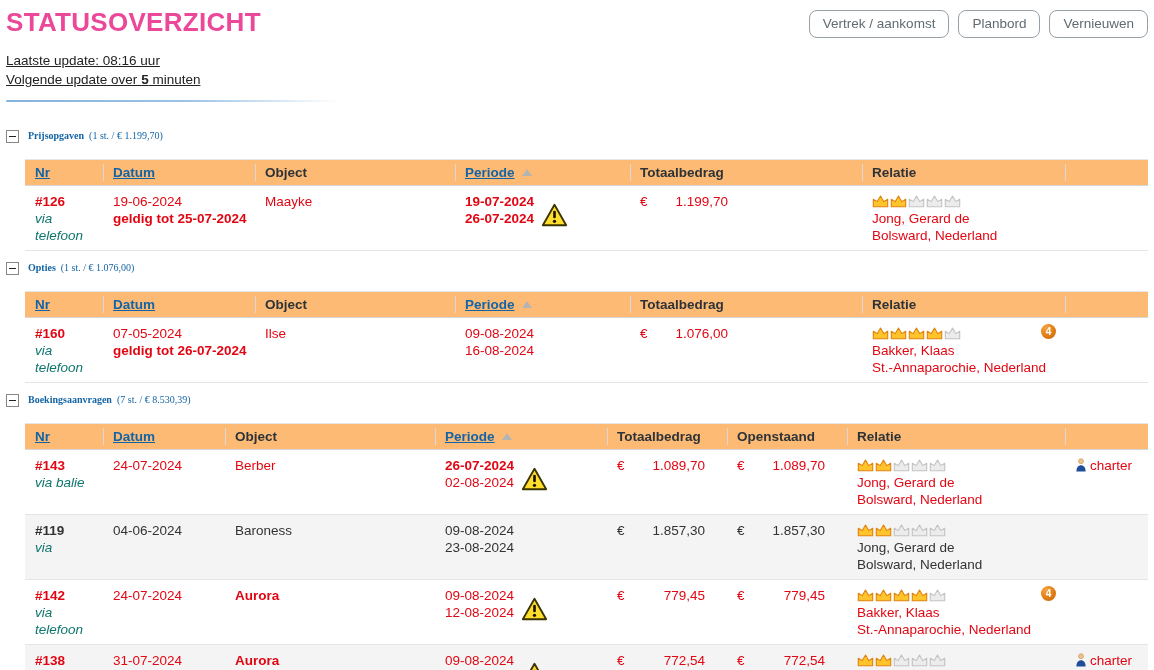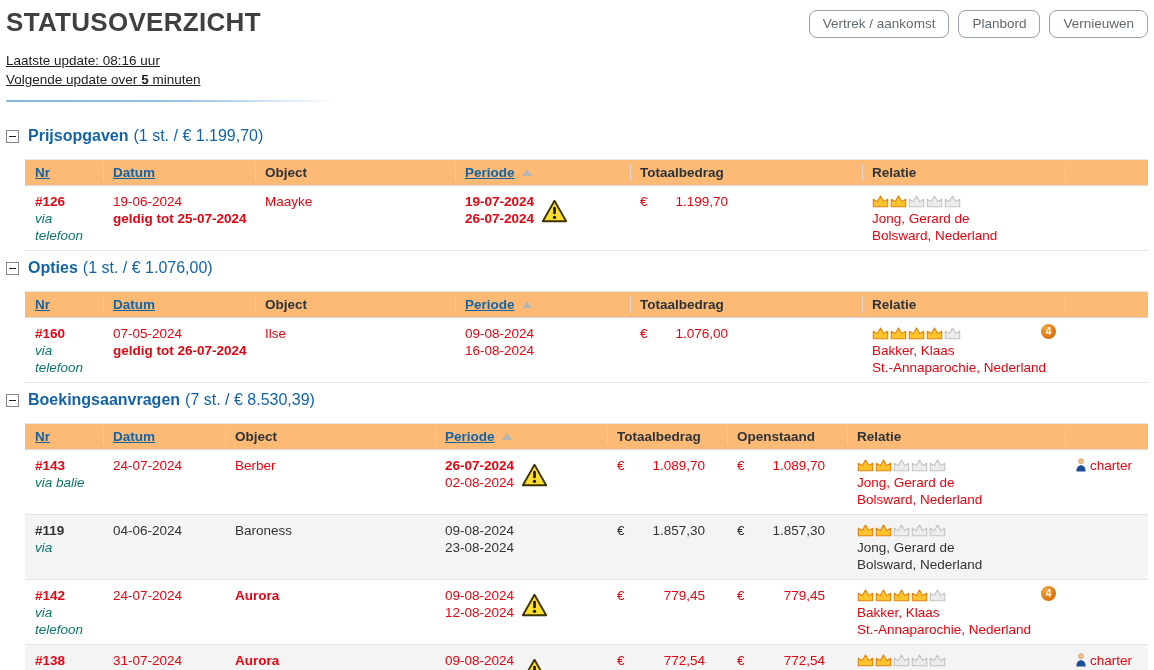--- a/index.html
+++ b/index.html
@@ -7,41 +7,41 @@
   body {
     font-family:"Liberation Sans", sans-serif;
     font-size:13.5px; color:#333;
     width:1154px; height:670px; overflow:hidden;
   }
   .page { padding:8px 6px 0 6px; }
 
   
   .topbar { display:flex; justify-content:space-between; align-items:flex-start; }
   .page-title {
-    font-size:26px; font-weight:bold; color:#404040;
+    font-size:26px; font-weight:bold; color:#ec4899;
     letter-spacing:0.3px; margin:0; line-height:28px;
   }
   .toolbar { display:flex; gap:9px; padding-top:2px; }
   .toolbar button {
     font-family:"Liberation Sans", sans-serif;
     font-size:13.5px; color:#5f6a72;
     background:#fff; border:1px solid #98a0a8; border-radius:8px;
     padding:5px 13px; cursor:pointer; line-height:16px;
   }
 
   .update-info { margin-top:13px; line-height:19px; color:#222;text-decoration:underline; }
   .divider {
     margin-top:11px; height:2px; width:332px; border-radius:2px;
     background:linear-gradient(to right,#85b3db 0%,#9cc3e6 55%,rgba(160,195,229,0) 100%);
   }
 
   
   .status-section { margin-top:9px; }
   .status-section.first { margin-top:26px; }
-  .section-header { display:flex; align-items:center; color:#1464a5; font-size:16px; line-height:16px; }
+  .section-header { display:flex; align-items:center; color:#1464a5; font-size:10px; line-height:16px;font-family:Liberation Serif, serif; }
   .collapse-box {
     width:13px; height:13px; border:1px solid #868686; background:#fff;
     position:relative; margin-right:9px; flex:0 0 auto; cursor:pointer;
   }
   .collapse-box::after {
     content:""; position:absolute; left:2px; right:2px; top:5px; height:1px; background:#222;
   }
   .section-title { font-weight:bold; margin-right:5px; }
   .section-summary { font-weight:normal; }
 
@@ -70,21 +70,21 @@
   tbody td {
     vertical-align:top; padding:7px 6px 6px 10px;
     border-bottom:1px solid #e4e4e4; line-height:17px; font-size:13.5px;
   }
   tr.zebra td { background:#f4f4f4; }
   tr.row-red td { color:#e20613; }
   .bold { font-weight:bold; }
   .via { color:#0f766e; font-style:italic; }
   .note { font-weight:bold; white-space:nowrap; }
 
-  .periode-wrap { display:flex; align-items:center; gap:7px; }
+  .periode-wrap { display:flex; align-items:flex-end; gap:7px; }
   .warn-icon { flex:0 0 auto; display:inline-flex; margin-top:2px; }
 
   .money { display:flex; justify-content:space-between; width:88px; }
 
   td.relatie { position:relative; }
   .crowns { display:flex; gap:1px; height:15px; margin:1px 0 1px 0; }
   .crown.gold path { fill:#ffc32b; stroke:#e0840f; stroke-width:1.1; stroke-linejoin:round; }
   .crown.gray path { fill:#ececec; stroke:#c3c3c3; stroke-width:1.1; stroke-linejoin:round; }
   .badge {
     position:absolute; right:9px; top:6px;

